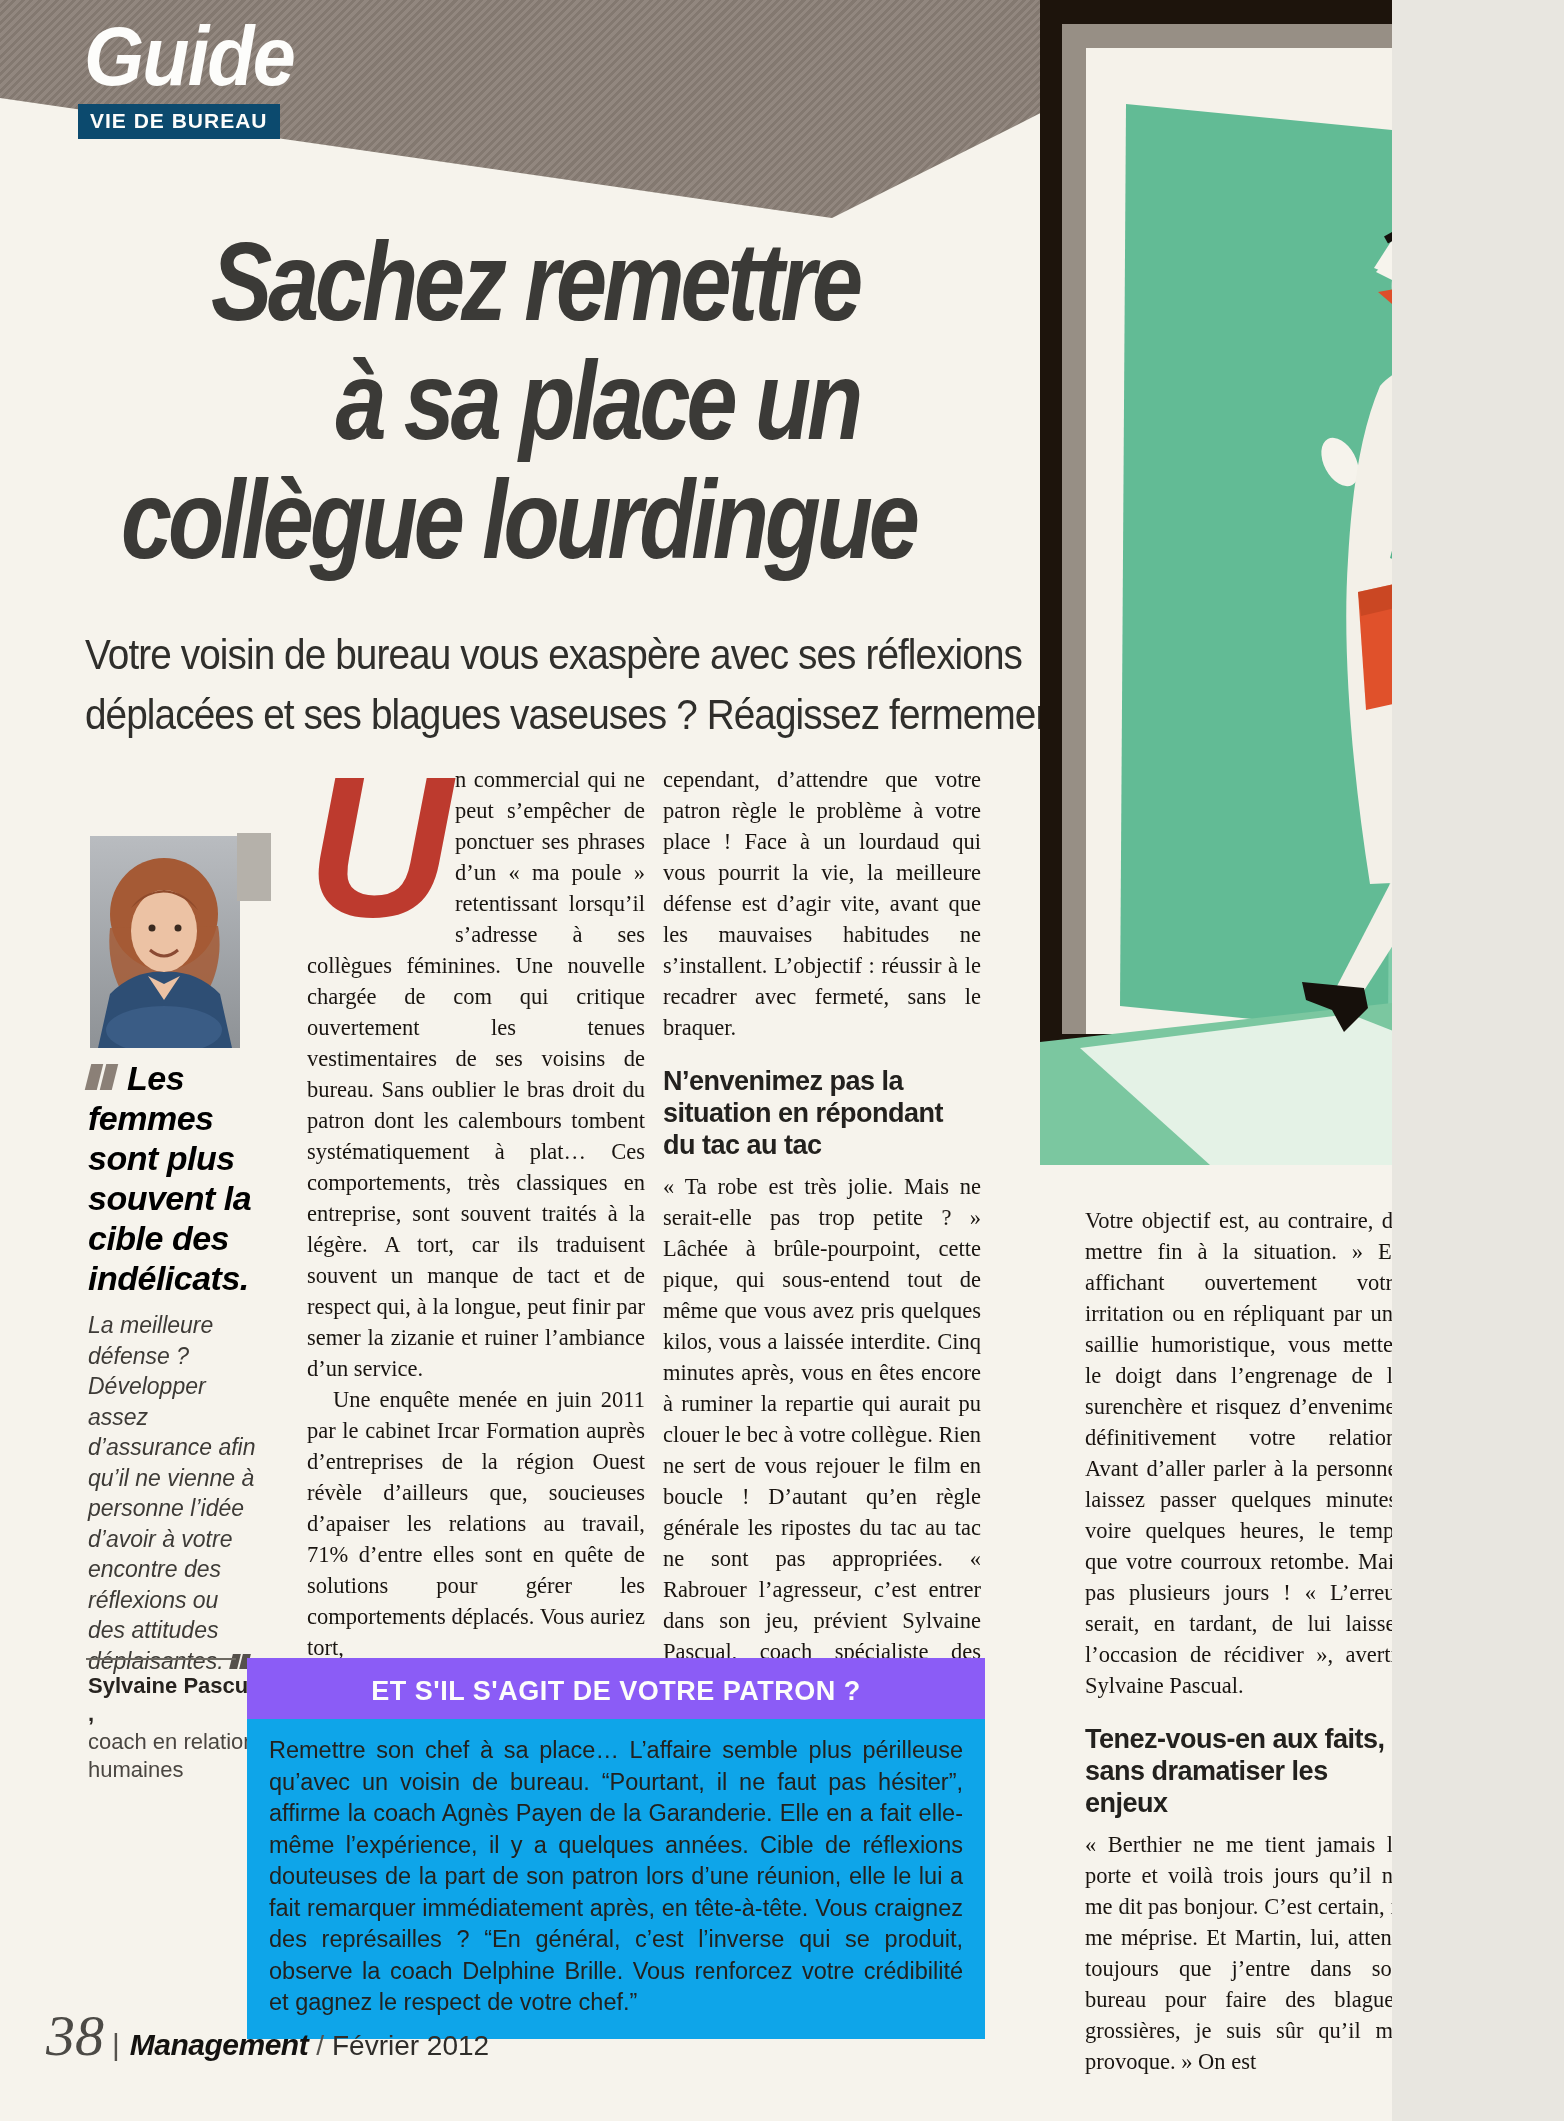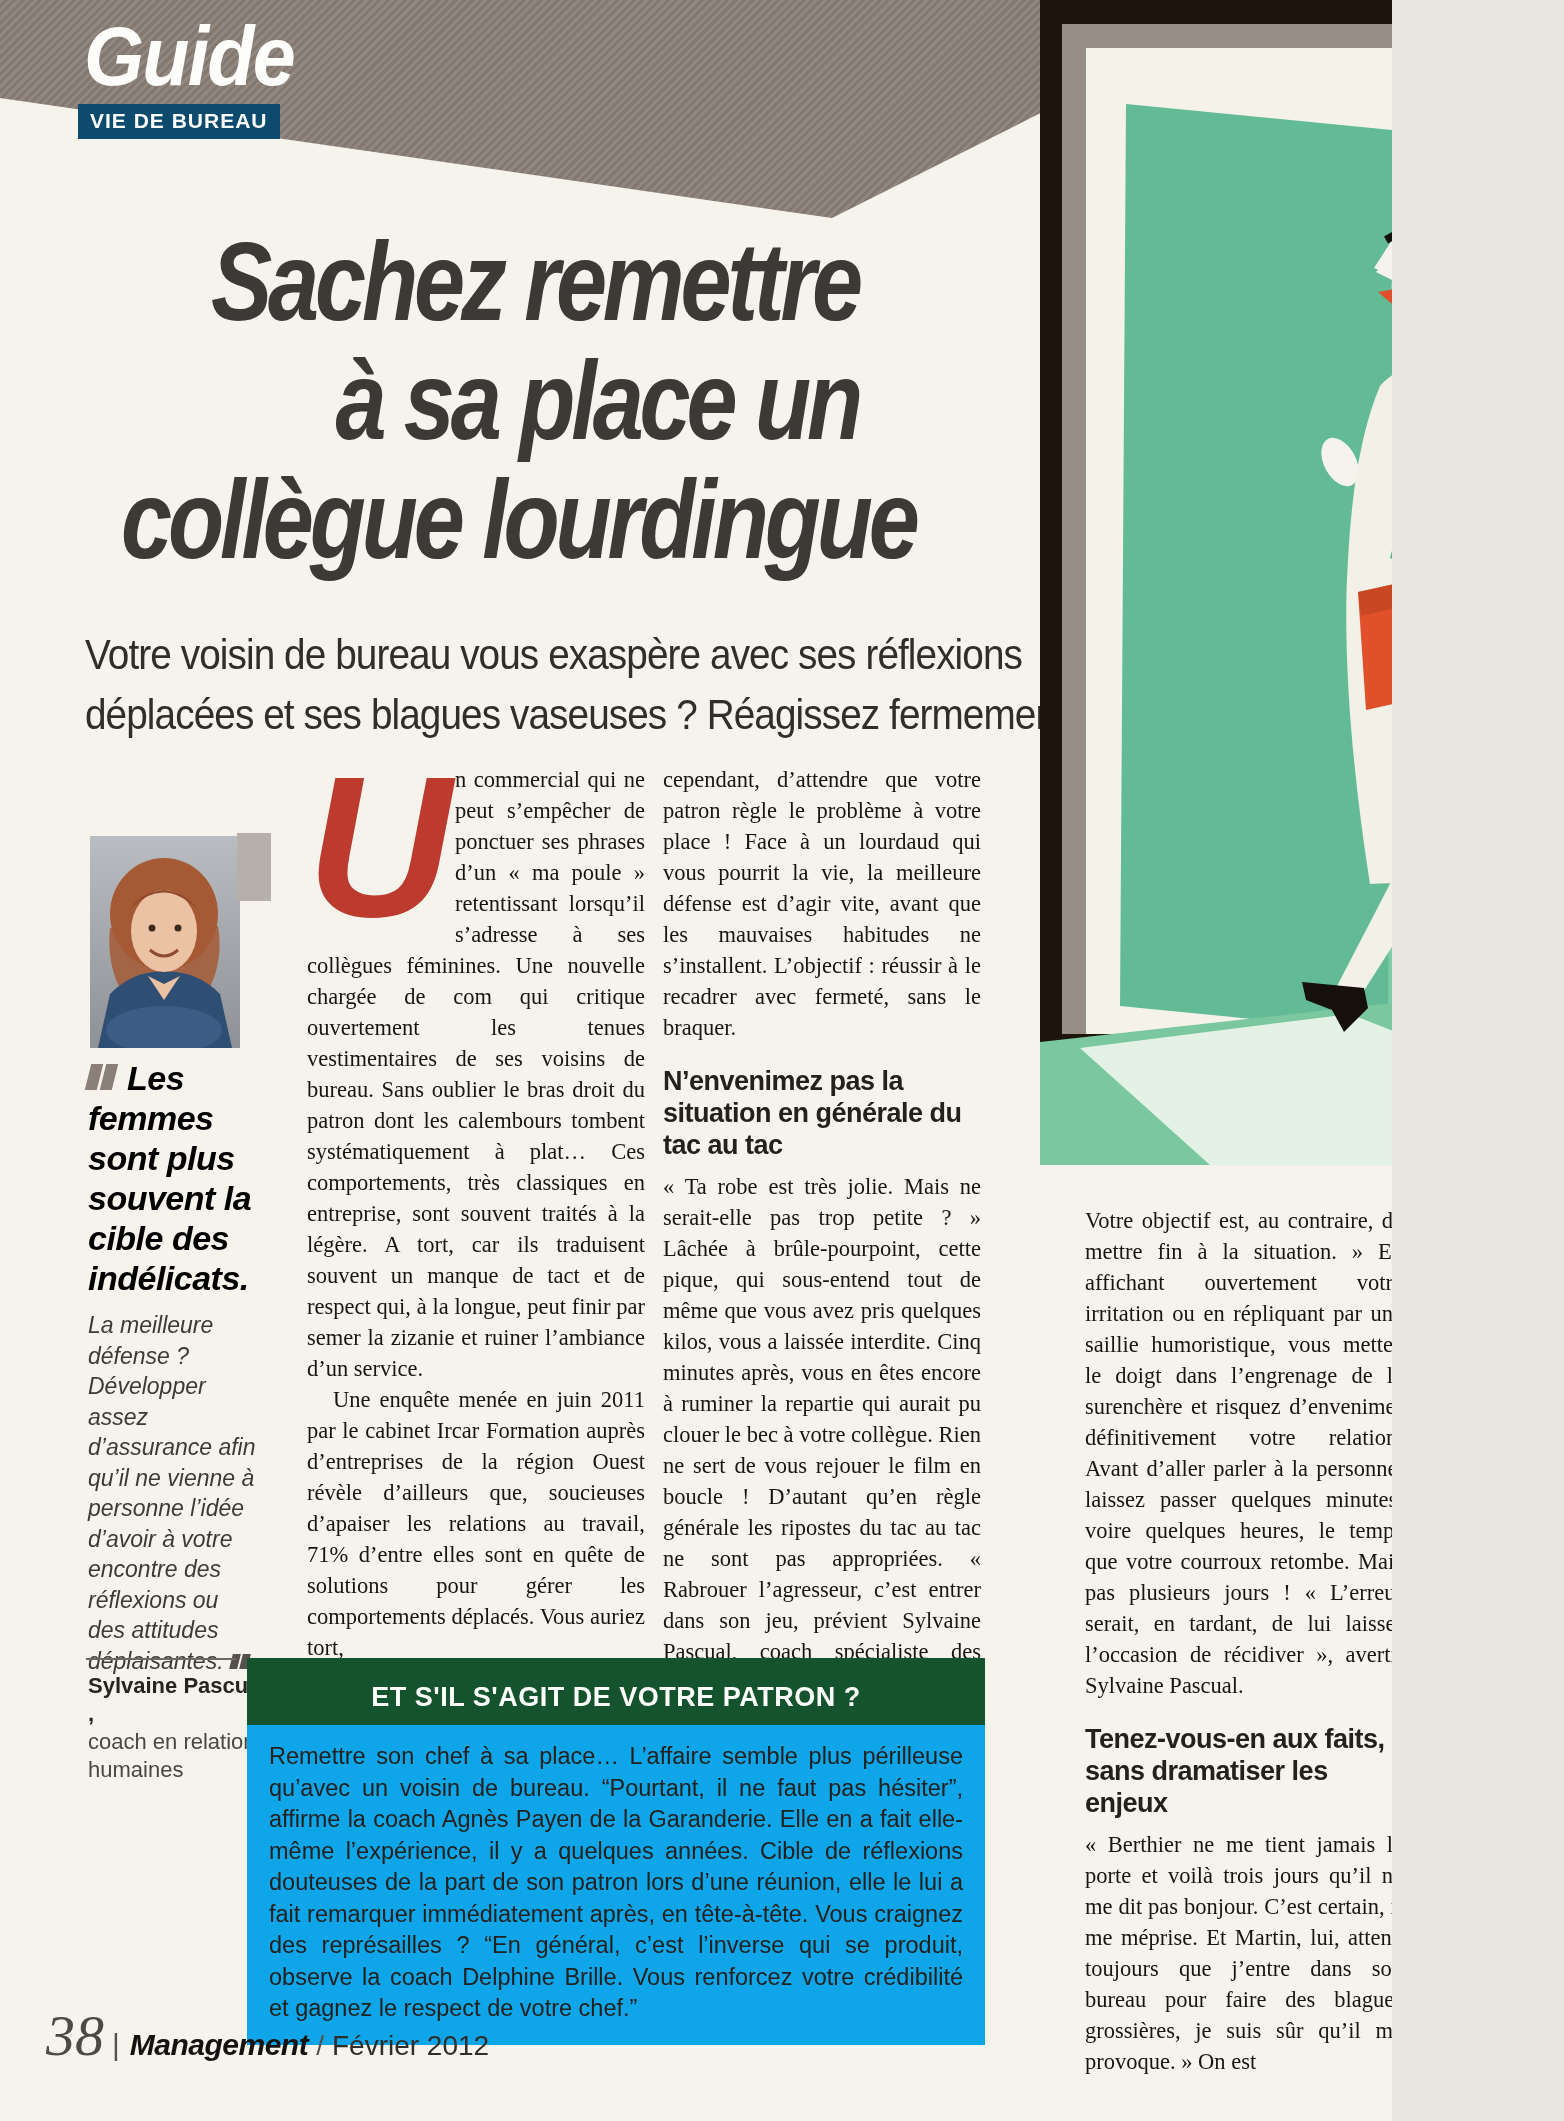--- a/index.html
+++ b/index.html
@@ -52,23 +52,23 @@
   .col3{left:1085px;top:1205px;width:318px;}
   .graysq{position:absolute;left:237px;top:833px;width:34px;height:68px;background:#b5b1aa;}
   .dropcap{float:left;width:138px;font-family:"Liberation Sans",sans-serif;font-weight:bold;
            font-style:italic;font-size:200px;line-height:158px;color:#bd3a2e;
            margin:4px 10px 0 0;letter-spacing:-8px;}
   .subhead{font-family:"Liberation Sans",sans-serif;font-weight:bold;font-size:27px;
            line-height:32px;color:#23211e;margin:22px 0 10px;text-align:left;letter-spacing:-0.5px;}
 
   
   .insert{position:absolute;left:247px;top:1658px;width:738px;}
-  .insert-title{background:#14532d;color:#fdfdfb;font-family:"Liberation Sans",sans-serif;
+  .insert-title{background:#8b5cf6;color:#fdfdfb;font-family:"Liberation Sans",sans-serif;
                 font-weight:bold;font-size:27px;letter-spacing:.5px;text-align:center;
-                padding:24px 0 12px;}
+                padding:18px 0 12px;}
   .insert-body{background:#0ea5e9;color:#22211e;font-family:"Liberation Sans",sans-serif;
                font-size:23.5px;line-height:31.5px;text-align:justify;padding:16px 22px 20px;}
 
   
   .illo{position:absolute;left:1040px;top:0;width:524px;height:1165px;}
 
   
   .folio{position:absolute;left:46px;top:2002px;display:flex;align-items:baseline;
          font-family:"Liberation Sans",sans-serif;color:#2e2c29;}
   .folio .num{font-family:"Liberation Serif",serif;font-style:italic;font-size:58px;color:#4c4a46;}
@@ -136,21 +136,21 @@
 
   <div class="graysq"></div>
 
   <div class="col col1">
     <p><span class="dropcap">U</span><span>n commercial qui ne peut s’empêcher de ponctuer ses phrases d’un « ma poule » retentissant lorsqu’il s’adresse à ses collègues féminines. Une nouvelle chargée de com qui critique ouvertement les tenues vestimentaires de ses voisins de bureau. Sans oublier le bras droit du patron dont les calembours tombent systématiquement à plat… Ces comportements, très classiques en entreprise, sont souvent traités à la légère. A tort, car ils traduisent souvent un manque de tact et de respect qui, à la longue, peut finir par semer la zizanie et ruiner l’ambiance d’un service.</span></p>
     <p class="indent">Une enquête menée en juin 2011 par le cabinet Ircar Formation auprès d’entreprises de la région Ouest révèle d’ailleurs que, soucieuses d’apaiser les relations au travail, 71% d’entre elles sont en quête de solutions pour gérer les comportements déplacés. Vous auriez tort,</p>
   </div>
 
   <div class="col col2">
     <p>cependant, d’attendre que votre patron règle le problème à votre place ! Face à un lourdaud qui vous pourrit la vie, la meilleure défense est d’agir vite, avant que les mauvaises habitudes ne s’installent. L’objectif : réussir à le recadrer avec fermeté, sans le braquer.</p>
-    <h4 class="subhead">N’envenimez pas la situation en générale du tac au tac</h4>
+    <h4 class="subhead">N’envenimez pas la situation en répondant du tac au tac</h4>
     <p>« Ta robe est très jolie. Mais ne serait-elle pas trop petite ? » Lâchée à brûle-pourpoint, cette pique, qui sous-entend tout de même que vous avez pris quelques kilos, vous a laissée interdite. Cinq minutes après, vous en êtes encore à ruminer la repartie qui aurait pu clouer le bec à votre collègue. Rien ne sert de vous rejouer le film en boucle ! D’autant qu’en règle générale les ripostes du tac au tac ne sont pas appropriées. « Rabrouer l’agresseur, c’est entrer dans son jeu, prévient Sylvaine Pascual, coach spécialiste des relations humaines.</p>
   </div>
 
   <div class="col col3">
     <p>Votre objectif est, au contraire, de mettre fin à la situation. » En affichant ouvertement votre irritation ou en répliquant par une saillie humoristique, vous mettez le doigt dans l’engrenage de la surenchère et risquez d’envenimer définitivement votre relation. Avant d’aller parler à la personne, laissez passer quelques minutes, voire quelques heures, le temps que votre courroux retombe. Mais pas plusieurs jours ! « L’erreur serait, en tardant, de lui laisser l’occasion de récidiver », avertit Sylvaine Pascual.</p>
     <h4 class="subhead">Tenez-vous-en aux faits, sans dramatiser les enjeux</h4>
     <p>« Berthier ne me tient jamais la porte et voilà trois jours qu’il ne me dit pas bonjour. C’est certain, il me méprise. Et Martin, lui, attend toujours que j’entre dans son bureau pour faire des blagues grossières, je suis sûr qu’il me provoque. » On est</p>
   </div>
 
   <div class="insert">

